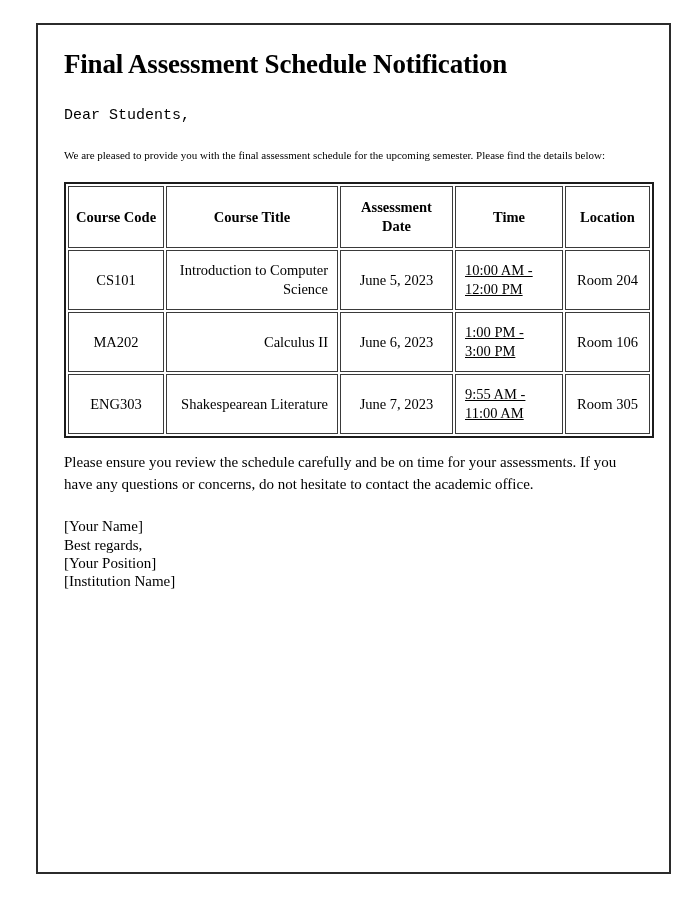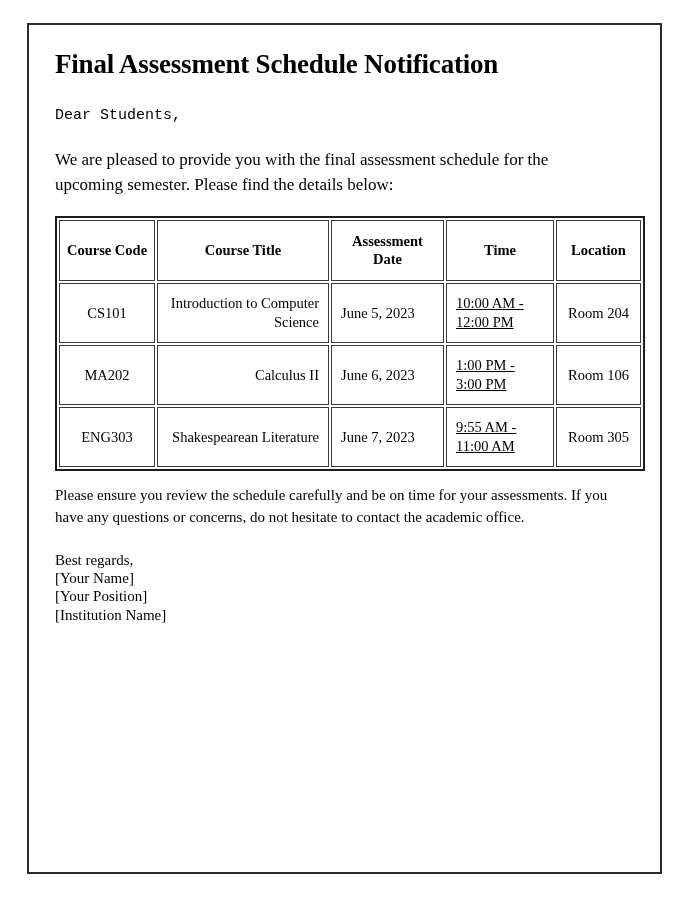--- a/index.html
+++ b/index.html
@@ -11,21 +11,21 @@
     width: 700px;
     height: 900px;
     font-family: "Liberation Serif", "DejaVu Serif", serif;
     color: #000000;
     overflow: hidden;
   }
 
   
   #page-sheet {
     position: absolute;
-    left: 27px;
+    left: 36px;
     top: 23px;
     width: 635px;
     height: 851px;
     border: 2px solid #2b2b2b;
     box-sizing: border-box;
     background: #ffffff;
   }
 
   #page-inner {
     padding: 24px 24px 0 26px;
@@ -41,21 +41,21 @@
   }
 
   
   .salutation {
     font-size: 15px;
     line-height: 1.35;
     margin: 0 0 22px 0;
     font-family: Liberation Mono, monospace;
   }
   .paragraph {
-    font-size: 17px;
+    font-size: 11px;
     line-height: 1.45;
     margin: 0 0 18px 0;
     max-width: 552px;
     font-family: Liberation Serif, serif;
   }
   .paragraph-closing {
     font-size: 15px;
     line-height: 1.45;
     margin: 14px 0 22px 0;
     max-width: 560px;
@@ -91,21 +91,21 @@
 
   
   col.c-code { width: 96px; }
   col.c-title { width: 172px; }
   col.c-date { width: 113px; }
   col.c-time { width: 108px; }
   col.c-loc  { width: 85px; }
 
   td.cell-code { text-align: center; }
   td.cell-title { text-align: right; }
-  td.cell-date { }
+  td.cell-date { text-align: center; }
   td.cell-time { text-align: left; text-decoration: underline; }
   td.cell-loc  { text-align: center; }
 
   
   .signature {
     font-size: 15px;
     line-height: 1.22;
     margin: 0;
   }
   .signature div {
@@ -162,20 +162,20 @@
           <td class="cell-date">June 7, 2023</td>
           <td class="cell-time">9:55 AM - 11:00 AM</td>
           <td class="cell-loc">Room 305</td>
         </tr>
       </tbody>
     </table>
 
     <p class="paragraph-closing">Please ensure you review the schedule carefully and be on time for your assessments. If you have any questions or concerns, do not hesitate to contact the academic office.</p>
 
     <div class="signature">
+      <div>[Your Name]</div>
       <div>Best regards,</div>
-      <div>[Your Name]</div>
       <div>[Your Position]</div>
       <div>[Institution Name]</div>
     </div>
 
   </div>
 </div>
 
 </body></html>

